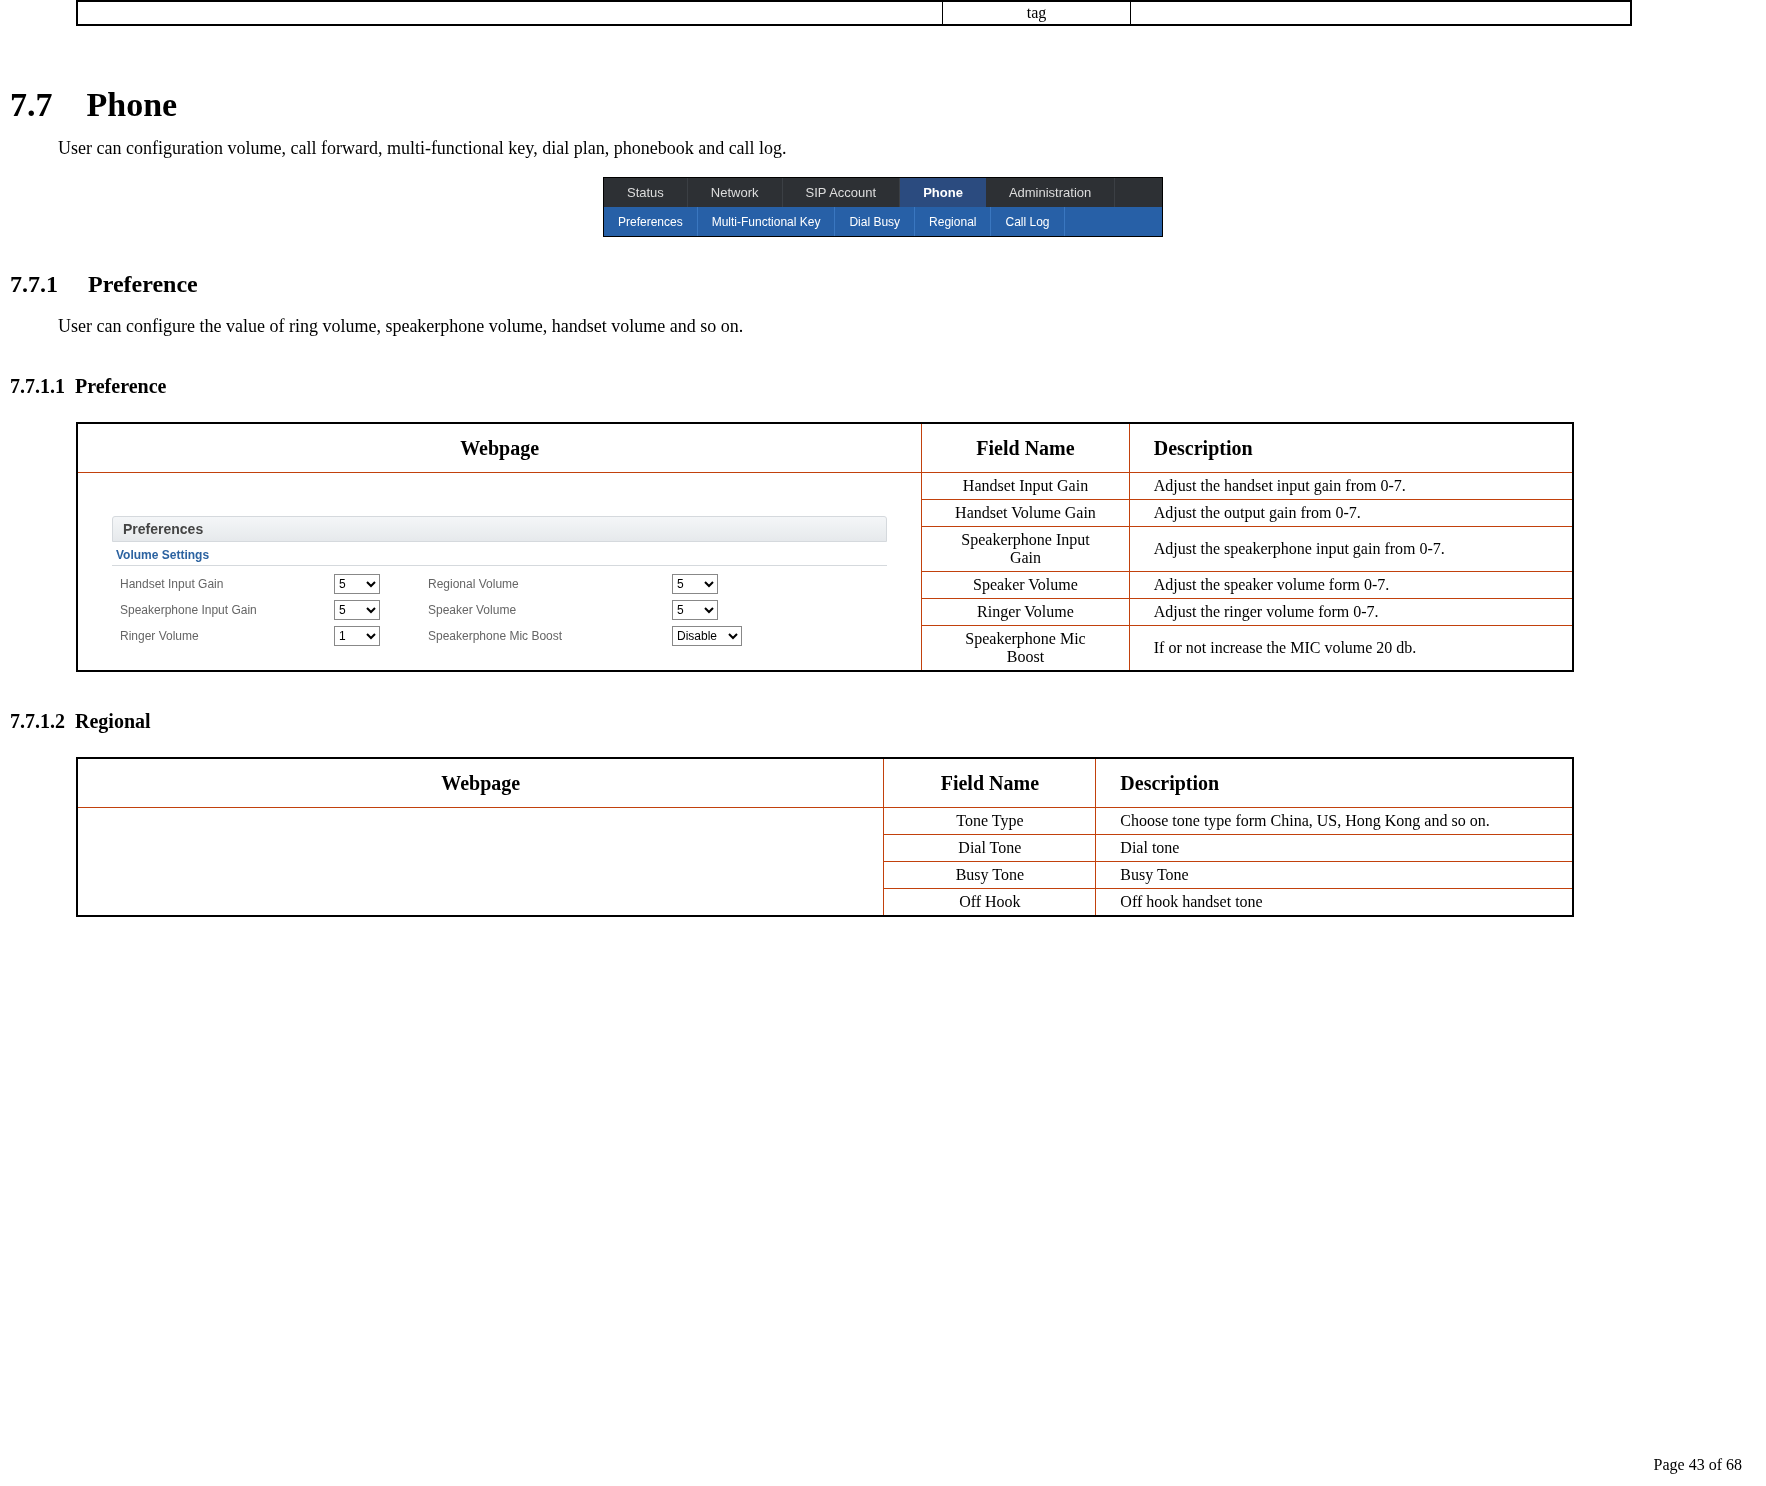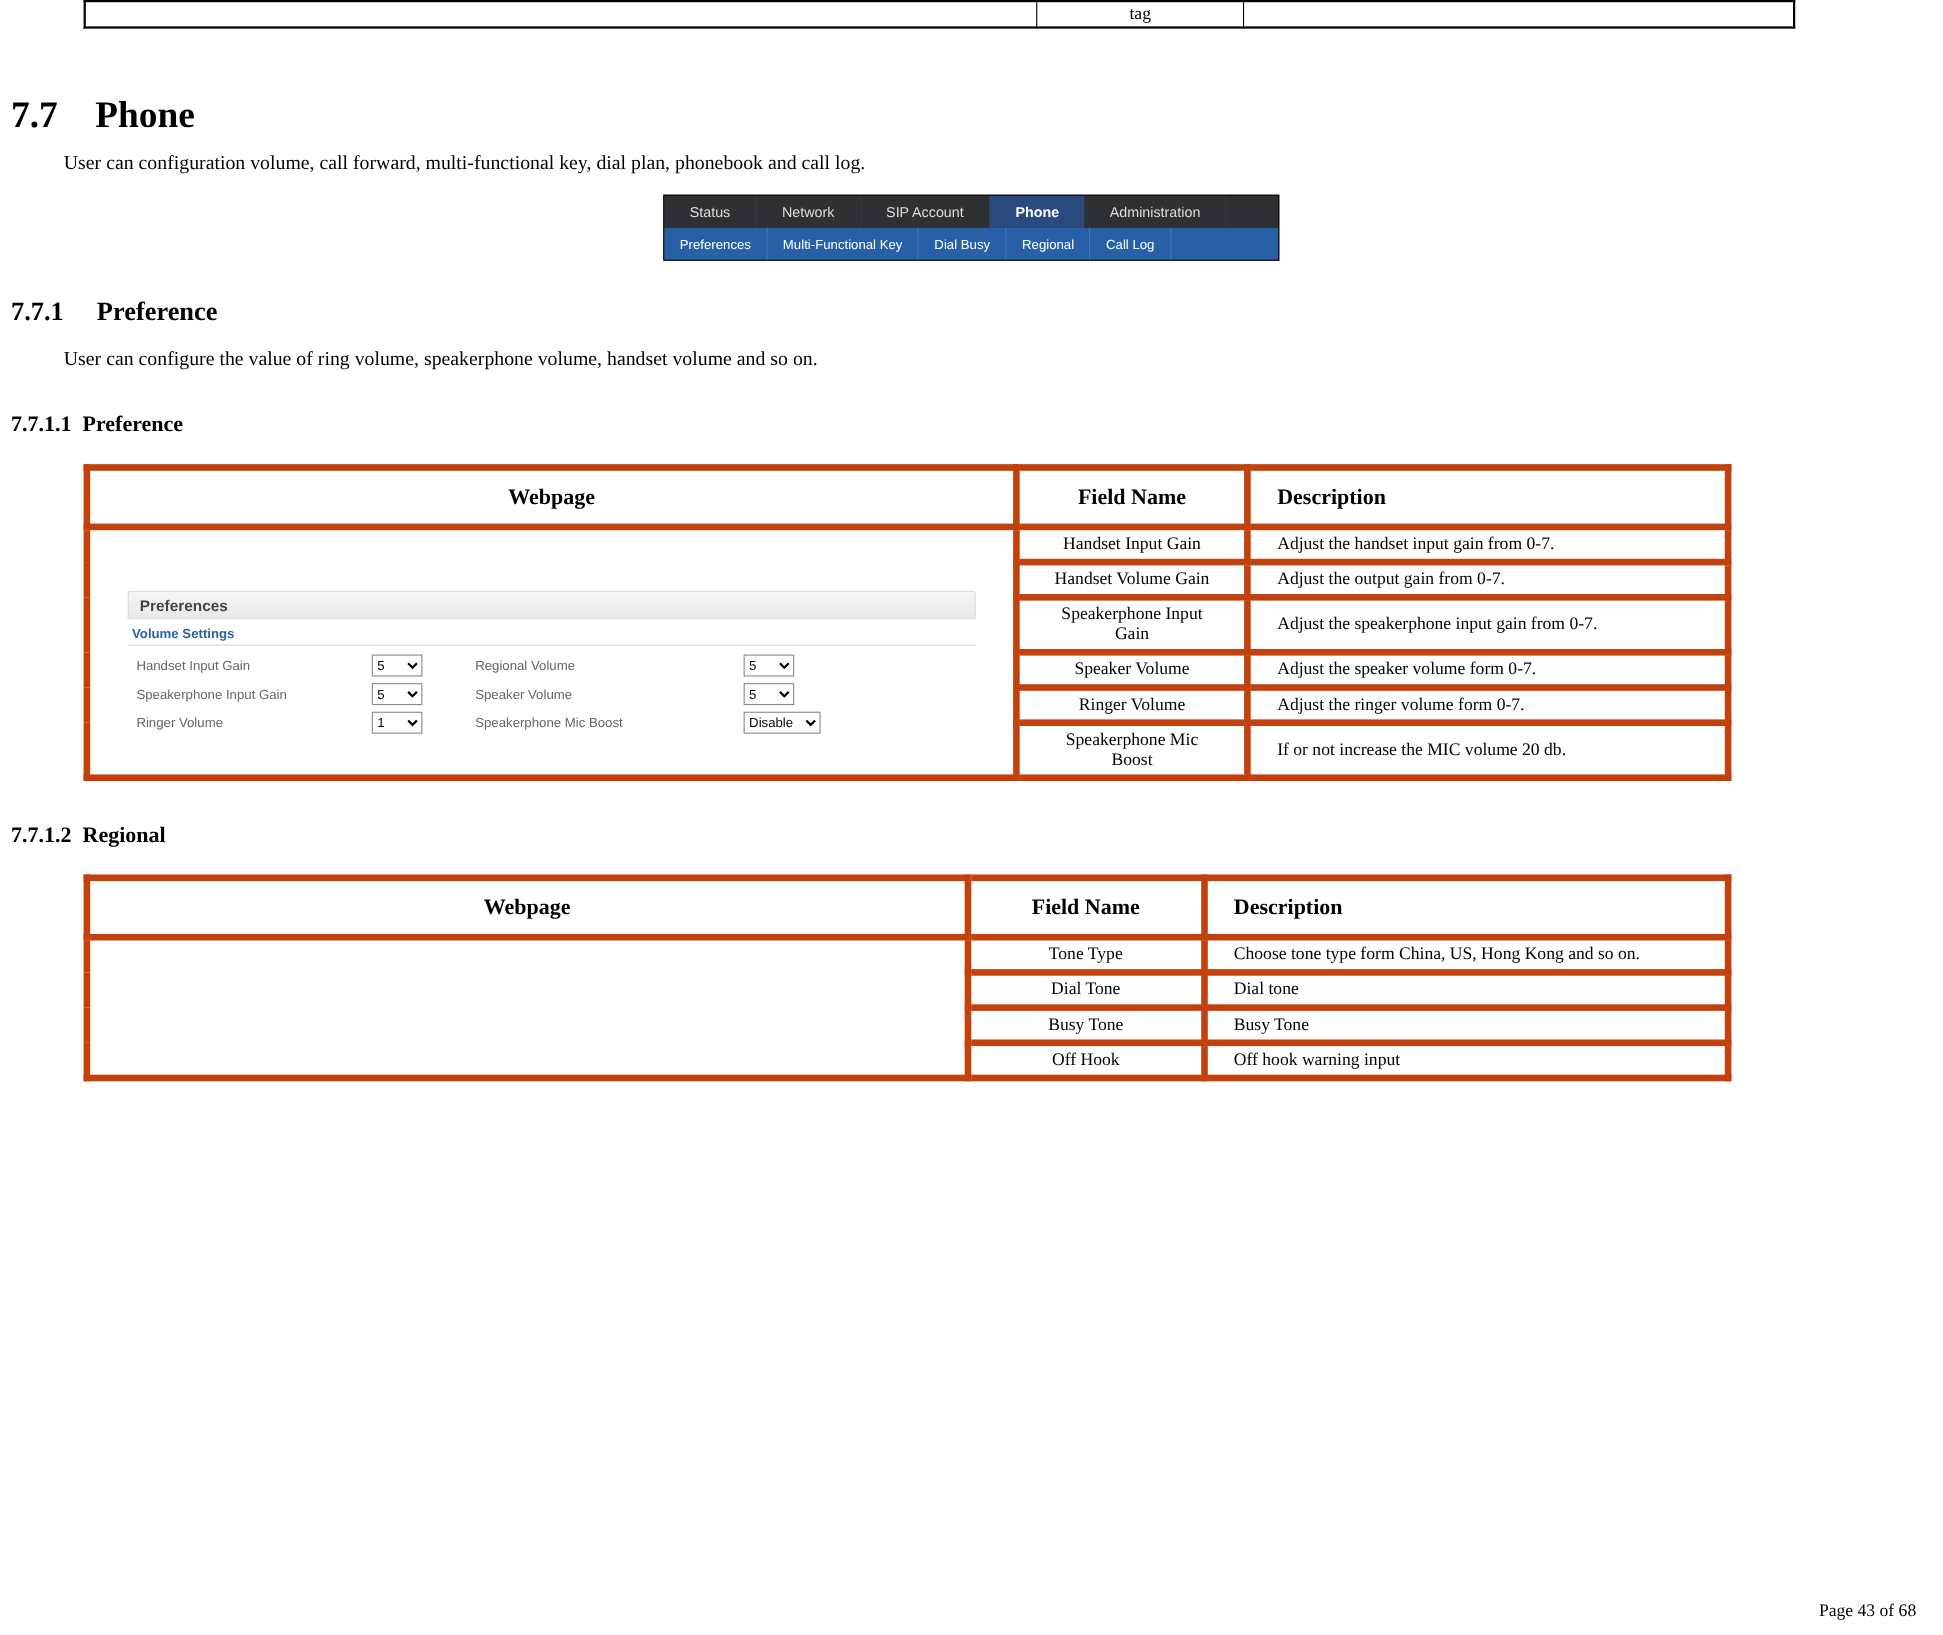--- a/index.html
+++ b/index.html
@@ -105,21 +105,21 @@
   }
 
   
   table.doc-table {
     width: 1498px;
     margin-left: 66px;
     border-collapse: collapse;
     border: 2px solid #000;
   }
   table.doc-table th, table.doc-table td {
-    border: 6px solid #c2410c;
+    border: 1px solid #c2410c;
     padding: 4px 24px;
     font-size: 16px;
     vertical-align: middle;
   }
   table.doc-table th {
     font-weight: bold;
     font-size: 20px;
     text-align: center;
     height: 40px;
   }
@@ -305,19 +305,19 @@
     <tr>
       <td class="fieldname">Dial Tone</td>
       <td>Dial tone</td>
     </tr>
     <tr>
       <td class="fieldname">Busy Tone</td>
       <td>Busy Tone</td>
     </tr>
     <tr>
       <td class="fieldname">Off Hook</td>
-      <td>Off hook warning input</td>
+      <td>Off hook handset tone</td>
     </tr>
   </tbody>
     </table>
 
   <div class="page-footer">Page  43  of  68</div>
 </div>
 
 </body></html>

